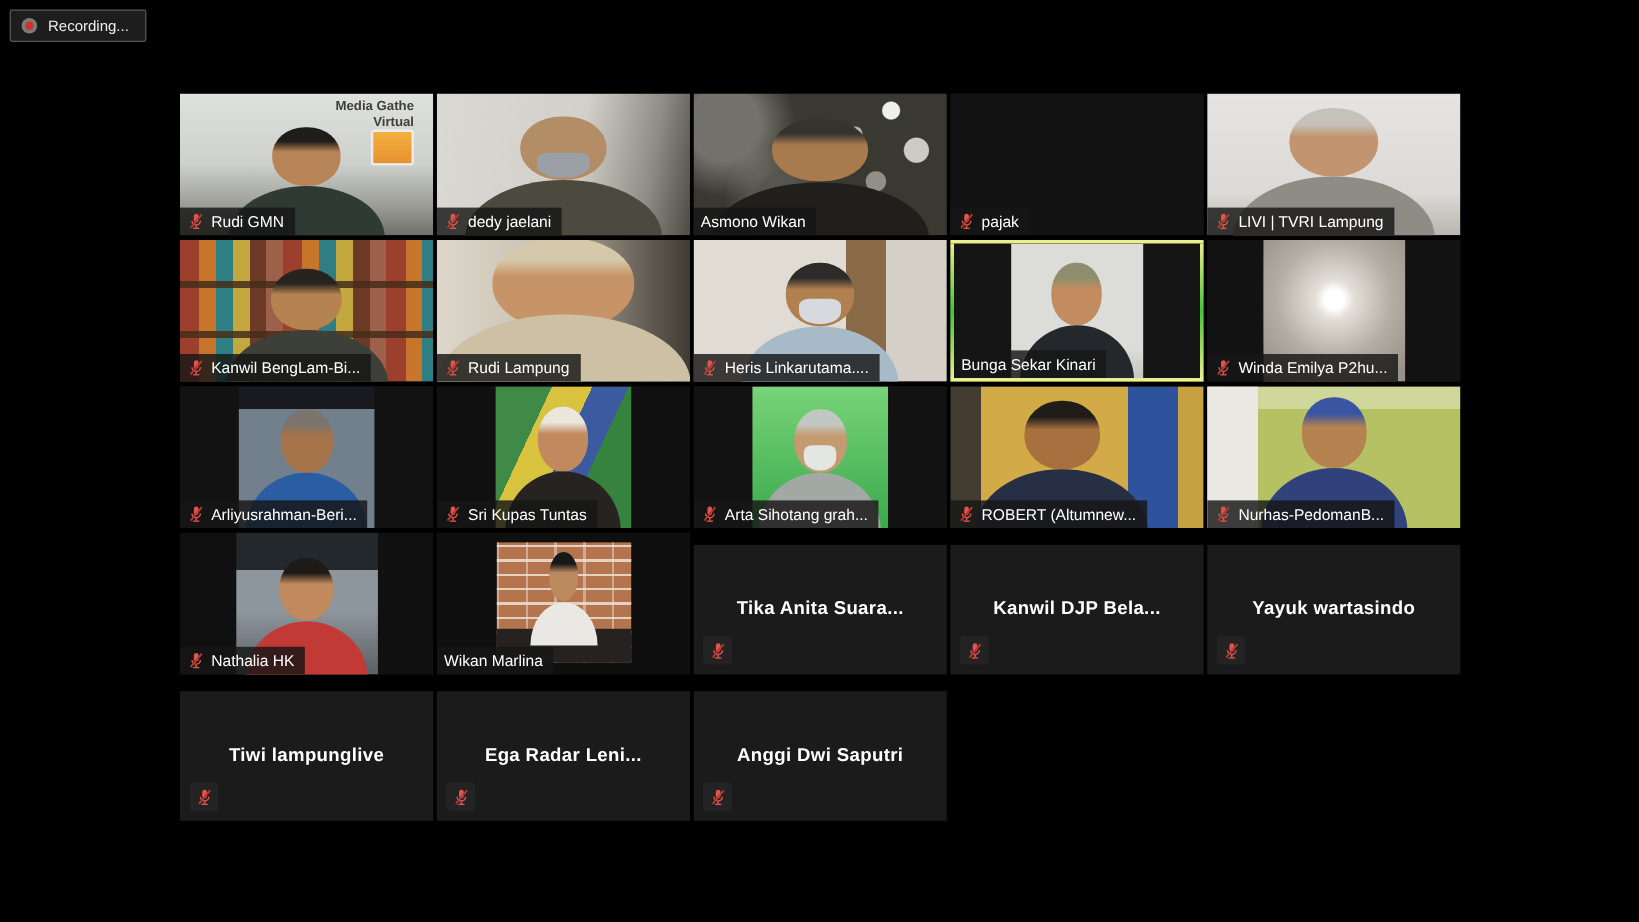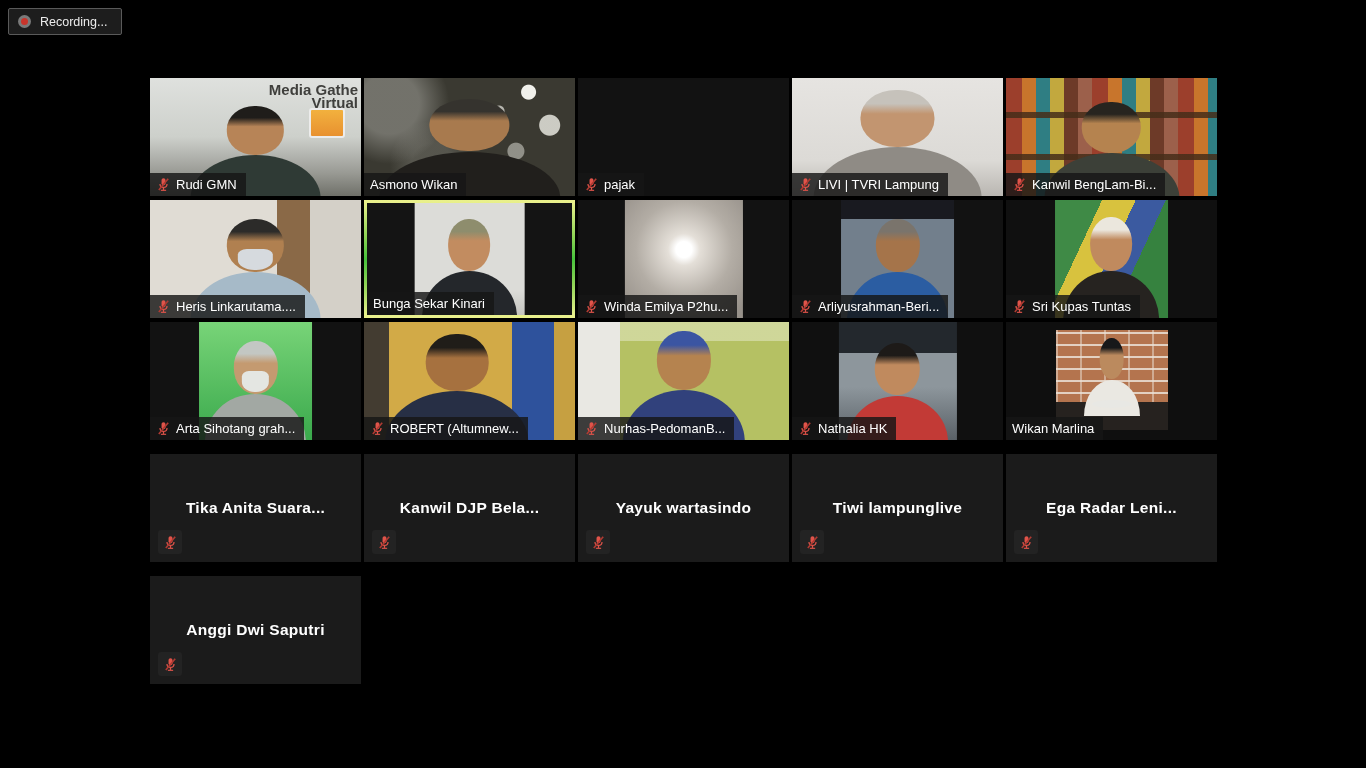--- a/index.html
+++ b/index.html
@@ -37,22 +37,22 @@
   .ph{position:absolute;left:50%;top:0;transform:translateX(-50%);width:44%;height:54%;
       border-radius:48%;background:linear-gradient(180deg,var(--hair) 24%,var(--skin) 42%);}
   .pb{position:absolute;left:0;right:0;bottom:-2px;height:48%;
       border-radius:50% 50% 0 0/100% 100% 0 0;background:var(--shirt);}
   .mask .ph::after{content:"";position:absolute;left:20%;right:20%;bottom:4%;height:40%;
       border-radius:26% 26% 48% 48%;background:var(--mask,#a9b0b4);}
 
   
   .sc1{background:linear-gradient(180deg,#dfe1de 0%,#cdd0cb 50%,#9a9b95 80%,#6f7069 100%);
        --hair:#1f1d1a;--skin:#b78457;--shirt:#2f3a35;}
-  .board{position:absolute;top:5px;right:3px;text-align:right;color:#3f3f3c;font-weight:bold;
-         font-size:15px;line-height:13px;z-index:2;}
+  .board{position:absolute;top:5px;right:16px;text-align:right;color:#3f3f3c;font-weight:bold;
+         font-size:11px;line-height:13px;z-index:2;}
   .sticker{position:absolute;top:30px;right:16px;width:32px;height:26px;z-index:2;
            background:linear-gradient(#f2b13e,#e89130);border:2px solid #ececec;border-radius:3px;}
   .sc2{background:linear-gradient(100deg,#dad8d3 0%,#d3d0ca 55%,#8f8c85 82%,#4e4b45 100%);
        --hair:#b38d65;--skin:#b38d65;--shirt:#4c4a3e;--mask:#9aa0a5;}
   .sc2 .person{width:78%;height:84%;}
   .sc3{background-color:#3a3931;background-image:
        radial-gradient(circle at 78% 12%,rgba(250,250,245,.95) 0 7px,rgba(250,250,245,0) 8px),
        radial-gradient(circle at 88% 40%,rgba(240,240,232,.8) 0 10px,transparent 11px),
        radial-gradient(circle at 64% 28%,rgba(235,235,228,.7) 0 5px,transparent 6px),
        radial-gradient(circle at 72% 62%,rgba(230,230,222,.5) 0 8px,transparent 9px),
@@ -165,20 +165,34 @@
           </div>
       </div>
       <div class="label">
         <svg class="mic" viewBox="0 0 16 16">
             <use href="#micmuted"></use>
           </svg>
         <span>Rudi GMN</span>
       </div>
     </div>
 
+    <div class="tile">
+      <div class="vid sc2">
+        <div class="person mask">
+            <div class="ph"></div>
+            <div class="pb"></div>
+          </div>
+      </div>
+      <div class="label">
+        <svg class="mic" viewBox="0 0 16 16">
+            <use href="#micmuted"></use>
+          </svg>
+        <span>dedy jaelani</span>
+      </div>
+    </div>
 
     <div class="tile">
       <div class="vid sc3">
         <div class="person">
             <div class="ph"></div>
             <div class="pb"></div>
           </div>
       </div>
       <div class="label">
 
@@ -219,20 +233,34 @@
           </div>
       </div>
       <div class="label">
         <svg class="mic" viewBox="0 0 16 16">
             <use href="#micmuted"></use>
           </svg>
         <span>Kanwil BengLam-Bi...</span>
       </div>
     </div>
 
+    <div class="tile">
+      <div class="vid sc7">
+        <div class="person">
+            <div class="ph"></div>
+            <div class="pb"></div>
+          </div>
+      </div>
+      <div class="label">
+        <svg class="mic" viewBox="0 0 16 16">
+            <use href="#micmuted"></use>
+          </svg>
+        <span>Rudi Lampung</span>
+      </div>
+    </div>
 
 
     <div class="tile">
       <div class="vid sc9">
         <div class="person mask">
             <div class="ph"></div>
             <div class="pb"></div>
           </div>
       </div>
       <div class="label">

